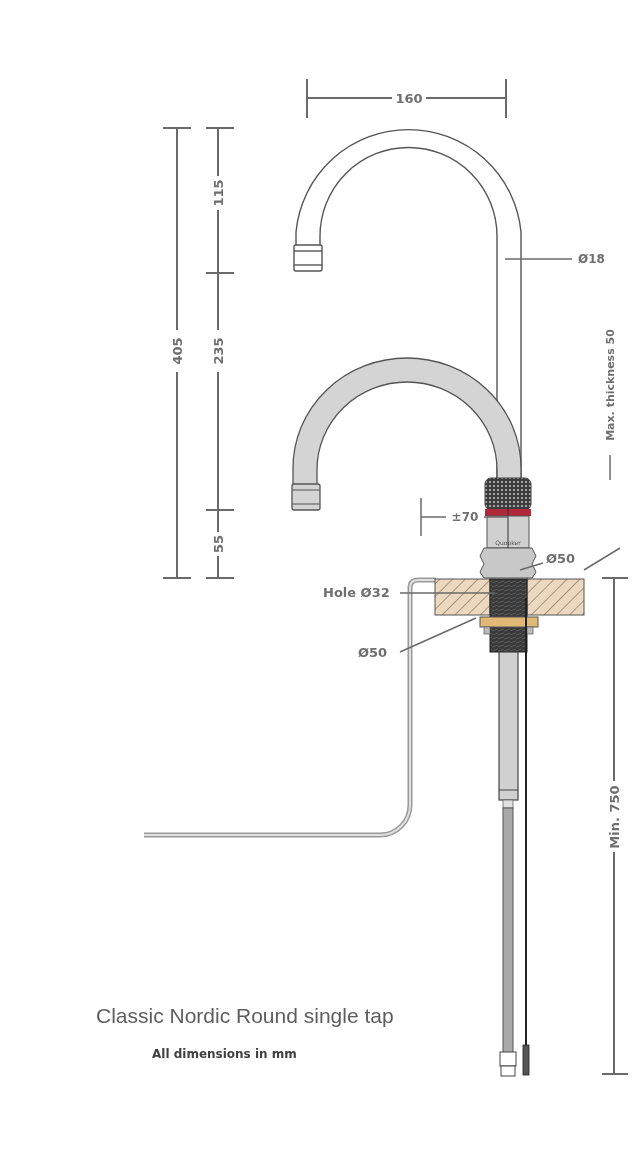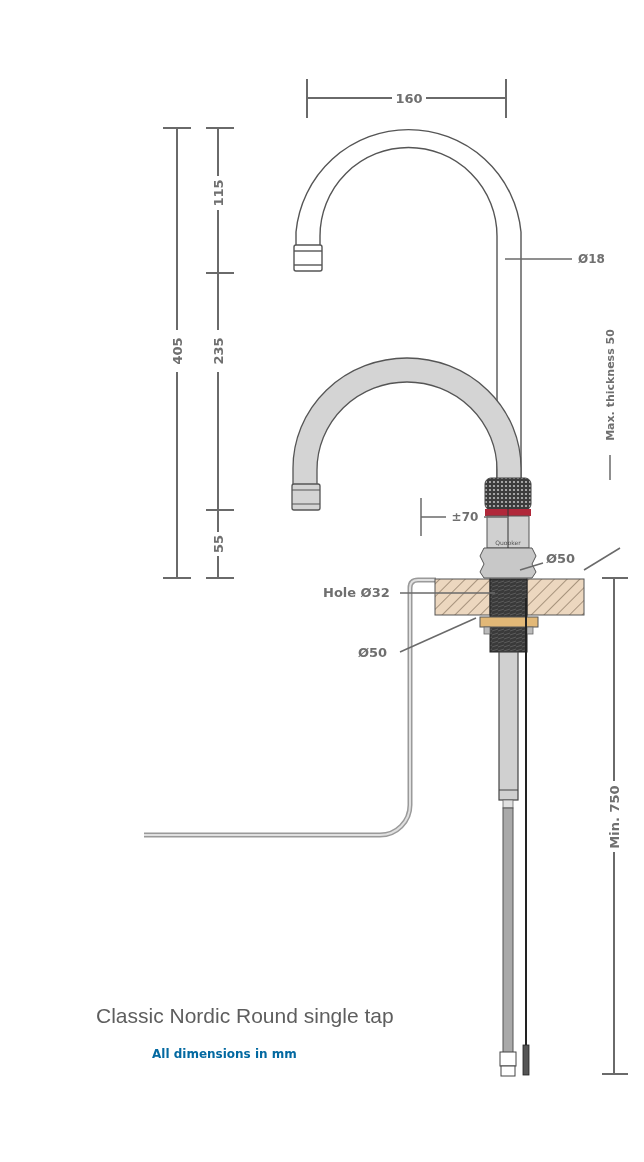--- a/index.html
+++ b/index.html
@@ -1,20 +1,20 @@
 <!DOCTYPE html>
 <html><head>
 <meta charset="utf-8">
 <style>
   html, body { margin: 0; padding: 0; background: #ffffff; }
   body { width: 644px; height: 1162px; position: relative; overflow: hidden; font-family: "DejaVu Sans", sans-serif; }
   #drawing { position: absolute; left: 0; top: 0; }
   .lbl { font-family: "DejaVu Sans", sans-serif; fill: #6f6f6f; font-weight: bold; }
   .title { position: absolute; left: 96px; top: 1004px; font-family: "Liberation Sans", sans-serif; font-size: 21px; color: #5e5e5e; white-space: nowrap; }
-  .subtitle { position: absolute; left: 152px; top: 1047px; font-family: "DejaVu Sans", sans-serif; font-size: 12px; font-weight: bold; color: #0369a1; white-space: nowrap; }
+  .subtitle { position: absolute; left: 152px; top: 1047px; font-family: "DejaVu Sans", sans-serif; font-size: 12px; font-weight: bold; color: #404040; white-space: nowrap; }
 </style>
 </head>
 <body>
 
 <svg id="drawing" width="644" height="1162" viewBox="0 0 644 1162" xmlns="http://www.w3.org/2000/svg">
   <defs>
     <pattern id="hatch" patternUnits="userSpaceOnUse" width="9" height="9" patternTransform="rotate(45)">
       <rect width="9" height="9" fill="#ecd7bf"></rect>
       <line x1="0" y1="0" x2="0" y2="9" stroke="#8a7560" stroke-width="1.4"></line>
     </pattern>

